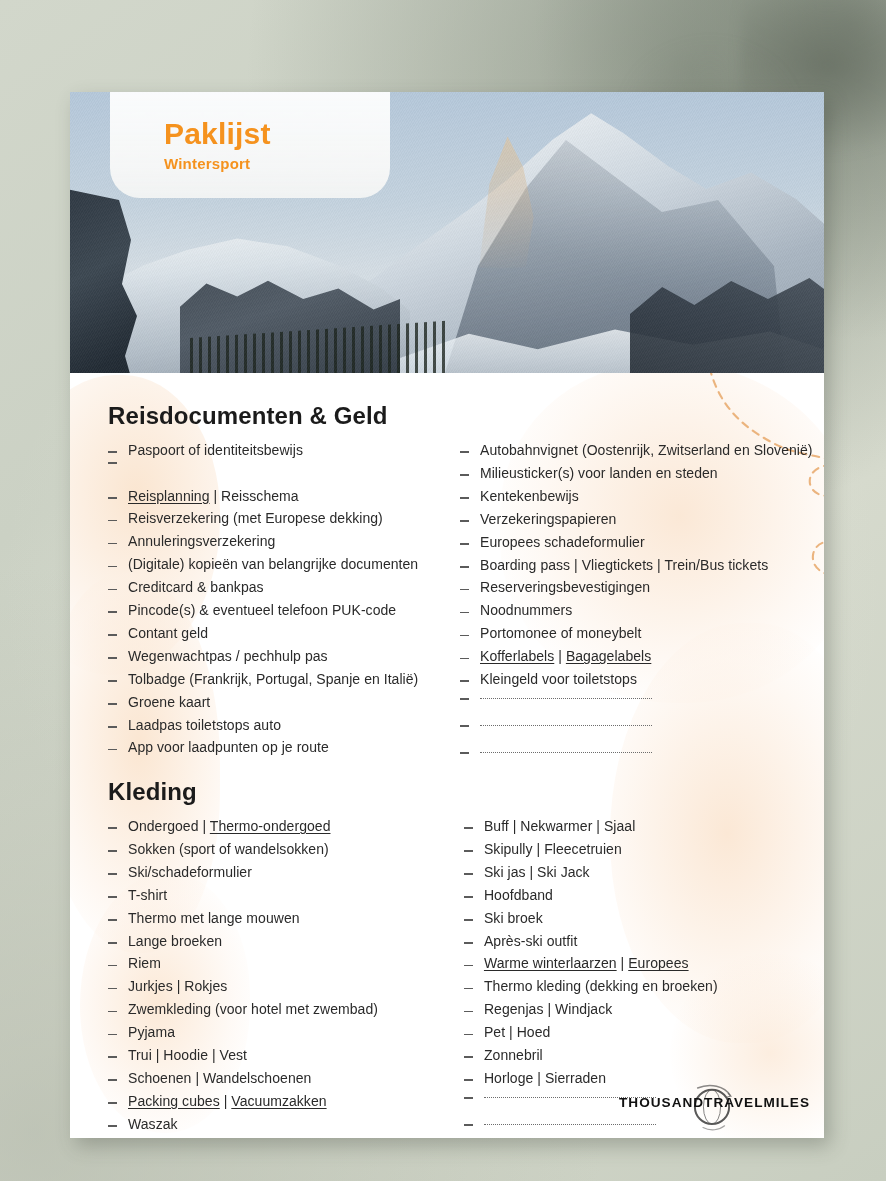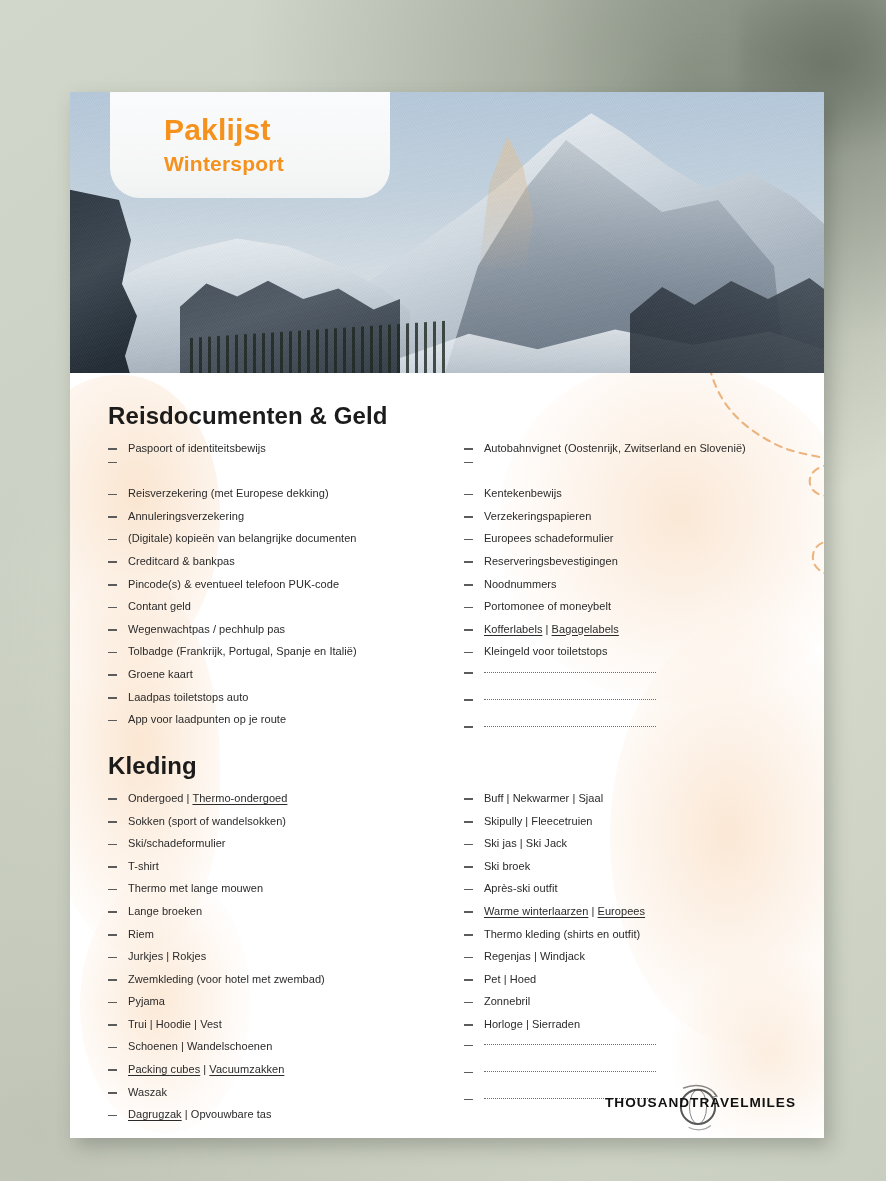--- a/index.html
+++ b/index.html
@@ -160,21 +160,21 @@
     backdrop-filter: blur(2px);
   }
   #title-main {
     font-size: 30px;
     font-weight: 700;
     color: #F5921E;
     letter-spacing: 0.2px;
     line-height: 1.15;
   }
   #title-sub {
-    font-size: 21px;
+    font-size: 15px;
     font-weight: 700;
     color: #F5921E;
     letter-spacing: 0.2px;
     line-height: 1.3;
     margin-top: 2px;
   }
 
   
   #body-area {
     position: relative;
@@ -260,41 +260,41 @@
   }
   .dash {
     flex: 0 0 auto;
     width: 9px;
     height: 1.6px;
     background: #5b5b5b;
     position: relative;
     top: -2px;
   }
   .item-text {
-    font-size: 11px;
+    font-size: 14px;
     color: #2a2a2a;
     line-height: 1.38;
     letter-spacing: 0.05px;
     white-space: nowrap;
   }
   .item-text .u { text-decoration: underline; text-underline-offset: 1.5px; }
   .dots {
     display: inline-block;
     width: 172px;
     height: 9px;
     border-bottom: 1.6px dotted #6d6d6d;
     position: relative;
     top: -3px;
   }
   .blank-row { margin-bottom: 8px; }
 
   
   #footer {
     position: absolute;
-    right: 18px;
+    right: 4px;
     bottom: 20px;
     width: 210px;
     height: 68px;
     z-index: 4;
   }
   #logo-wrap {
     position: absolute;
     right: 10px;
     bottom: 8px;
     display: flex;
@@ -367,20 +367,24 @@
             <div class="col">
               <div class="check-item">
                 <span class="dash"></span>
                 <span class="item-text">Paspoort of identiteitsbewijs</span>
               </div>
               <div class="check-item">
                 <span class="dash"></span>
               </div>
               <div class="check-item">
                 <span class="dash"></span>
+                <span class="item-text"><span class="u">Reisplanning</span> | Reisschema</span>
+              </div>
+              <div class="check-item">
+                <span class="dash"></span>
                 <span class="item-text">Reisverzekering (met Europese dekking)</span>
               </div>
               <div class="check-item">
                 <span class="dash"></span>
                 <span class="item-text">Annuleringsverzekering</span>
               </div>
               <div class="check-item">
                 <span class="dash"></span>
                 <span class="item-text">(Digitale) kopieën van belangrijke documenten</span>
               </div>
@@ -417,32 +421,37 @@
                 <span class="item-text">App voor laadpunten op je route</span>
               </div>
             </div>
             <div class="col col-right">
               <div class="check-item">
                 <span class="dash"></span>
                 <span class="item-text">Autobahnvignet (Oostenrijk, Zwitserland en Slovenië)</span>
               </div>
               <div class="check-item">
                 <span class="dash"></span>
+                <span class="item-text">Milieusticker(s) voor landen en steden</span>
               </div>
               <div class="check-item">
                 <span class="dash"></span>
                 <span class="item-text">Kentekenbewijs</span>
               </div>
               <div class="check-item">
                 <span class="dash"></span>
                 <span class="item-text">Verzekeringspapieren</span>
               </div>
               <div class="check-item">
                 <span class="dash"></span>
                 <span class="item-text">Europees schadeformulier</span>
+              </div>
+              <div class="check-item">
+                <span class="dash"></span>
+                <span class="item-text">Boarding pass | Vliegtickets | Trein/Bus tickets</span>
               </div>
               <div class="check-item">
                 <span class="dash"></span>
                 <span class="item-text">Reserveringsbevestigingen</span>
               </div>
               <div class="check-item">
                 <span class="dash"></span>
                 <span class="item-text">Noodnummers</span>
               </div>
               <div class="check-item">
@@ -545,33 +554,37 @@
               <div class="check-item">
                 <span class="dash"></span>
                 <span class="item-text">Skipully | Fleecetruien</span>
               </div>
               <div class="check-item">
                 <span class="dash"></span>
                 <span class="item-text">Ski jas | Ski Jack</span>
               </div>
               <div class="check-item">
                 <span class="dash"></span>
+                <span class="item-text">Hoofdband</span>
+              </div>
+              <div class="check-item">
+                <span class="dash"></span>
                 <span class="item-text">Ski broek</span>
               </div>
               <div class="check-item">
                 <span class="dash"></span>
                 <span class="item-text">Après-ski outfit</span>
               </div>
               <div class="check-item">
                 <span class="dash"></span>
                 <span class="item-text"><span class="u">Warme winterlaarzen</span> <span>|</span> <span class="u">Europees</span></span>
               </div>
               <div class="check-item">
                 <span class="dash"></span>
-                <span class="item-text">Thermo kleding (shirts en outfit)</span>
+                <span class="item-text">Thermo kleding (dekking en broeken)</span>
               </div>
               <div class="check-item">
                 <span class="dash"></span>
                 <span class="item-text">Regenjas | Windjack</span>
               </div>
               <div class="check-item">
                 <span class="dash"></span>
                 <span class="item-text">Pet | Hoed</span>
               </div>
               <div class="check-item">

